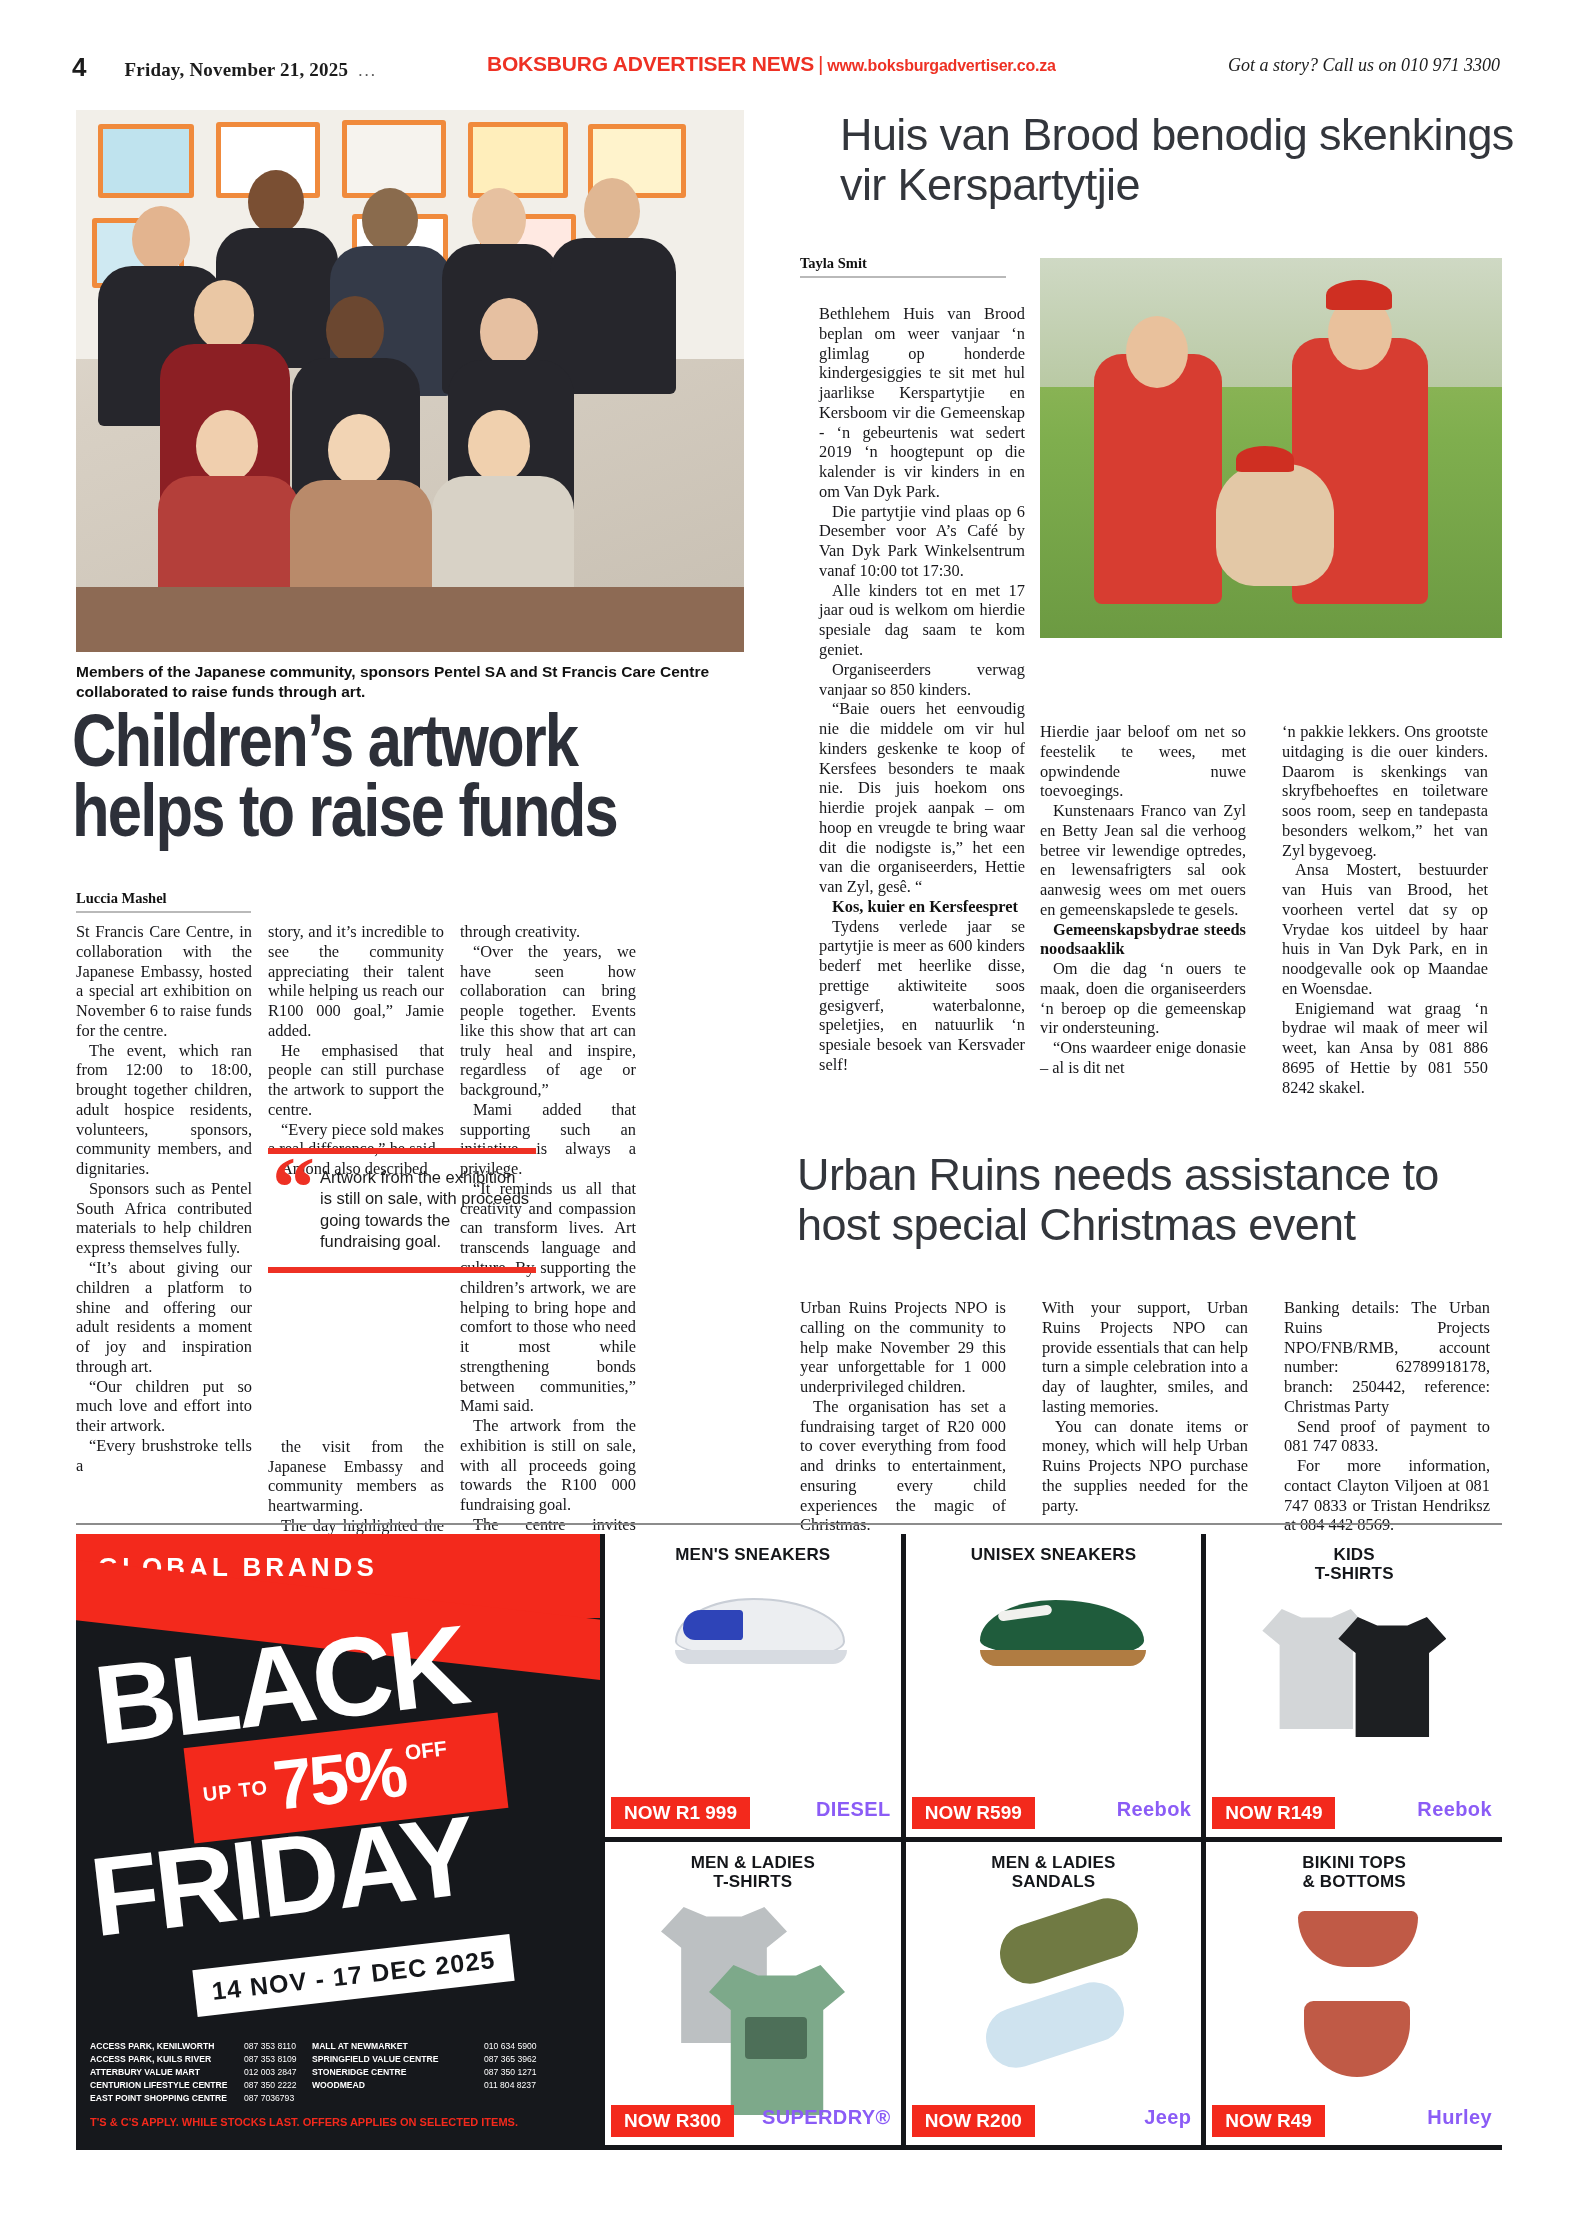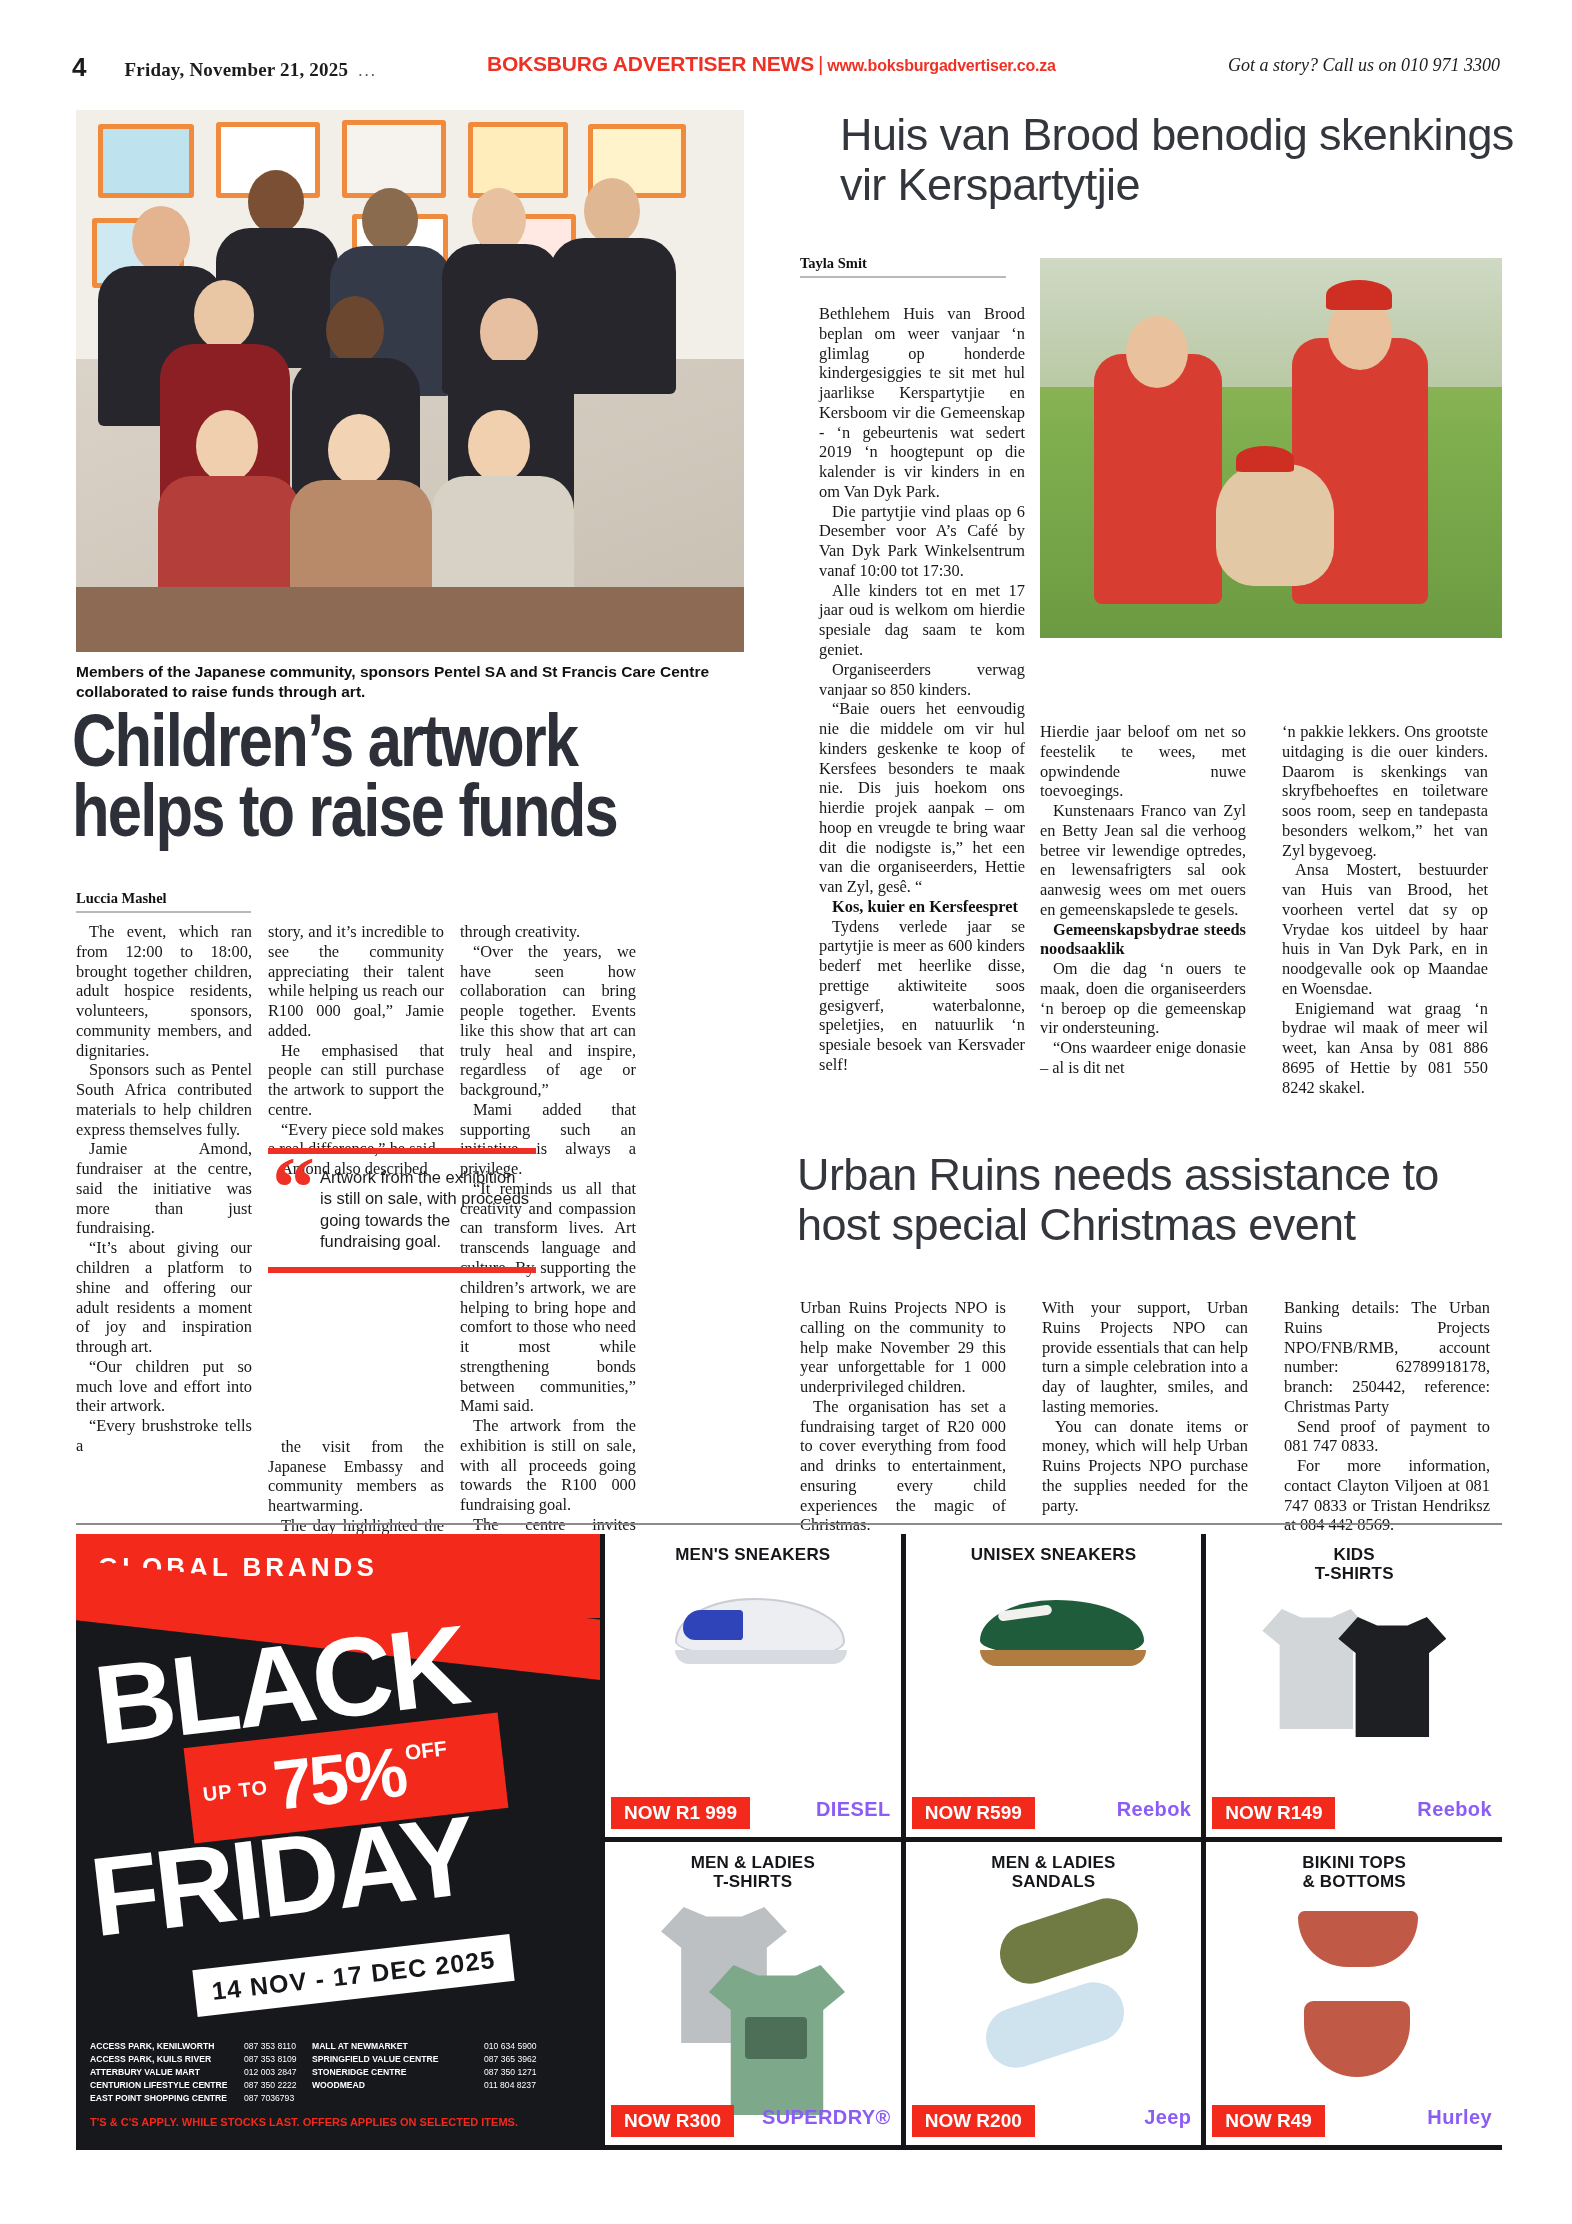--- a/index.html
+++ b/index.html
@@ -312,23 +312,23 @@
   </div>
 
   <div class="caption-main">Members of the Japanese community, sponsors Pentel SA and St Francis Care Centre collaborated to raise funds through art.</div>
 
   <h1 class="head-main">Children’s artwork helps to raise funds</h1>
 
   <div class="byline-main">Luccia Mashel</div>
   <div class="rule-byline"></div>
 
   <div class="col" id="c1">
+      <p class="noind">St Francis Care Centre, in collaboration with the Japanese Embassy, hosted a special art exhibition on November 6 to raise funds for the centre.</p>
       <p>The event, which ran from 12:00 to 18:00, brought together children, adult hospice residents, volunteers, sponsors, community members, and dignitaries.</p>
       <p>Sponsors such as Pentel South Africa contributed materials to help children express themselves fully.</p>
-      <p>Jamie Amond, fundraiser at the centre, said the initiative was more than just fundraising.</p>
       <p>“It’s about giving our children a platform to shine and offering our adult residents a moment of joy and inspiration through art.</p>
       <p>“Our children put so much love and effort into their artwork.</p>
       <p>“Every brushstroke tells a</p>
     </div>
   <div class="col" id="c2">
       <p class="noind">story, and it’s incredible to see the community appreciating their talent while helping us reach our R100 000 goal,” Jamie added.</p>
       <p>He emphasised that people can still purchase the artwork to support the centre.</p>
       <p>“Every piece sold makes a real difference,” he said.</p>
       <p>Amond also described</p>
       <div style="height: 258px;"></div>

